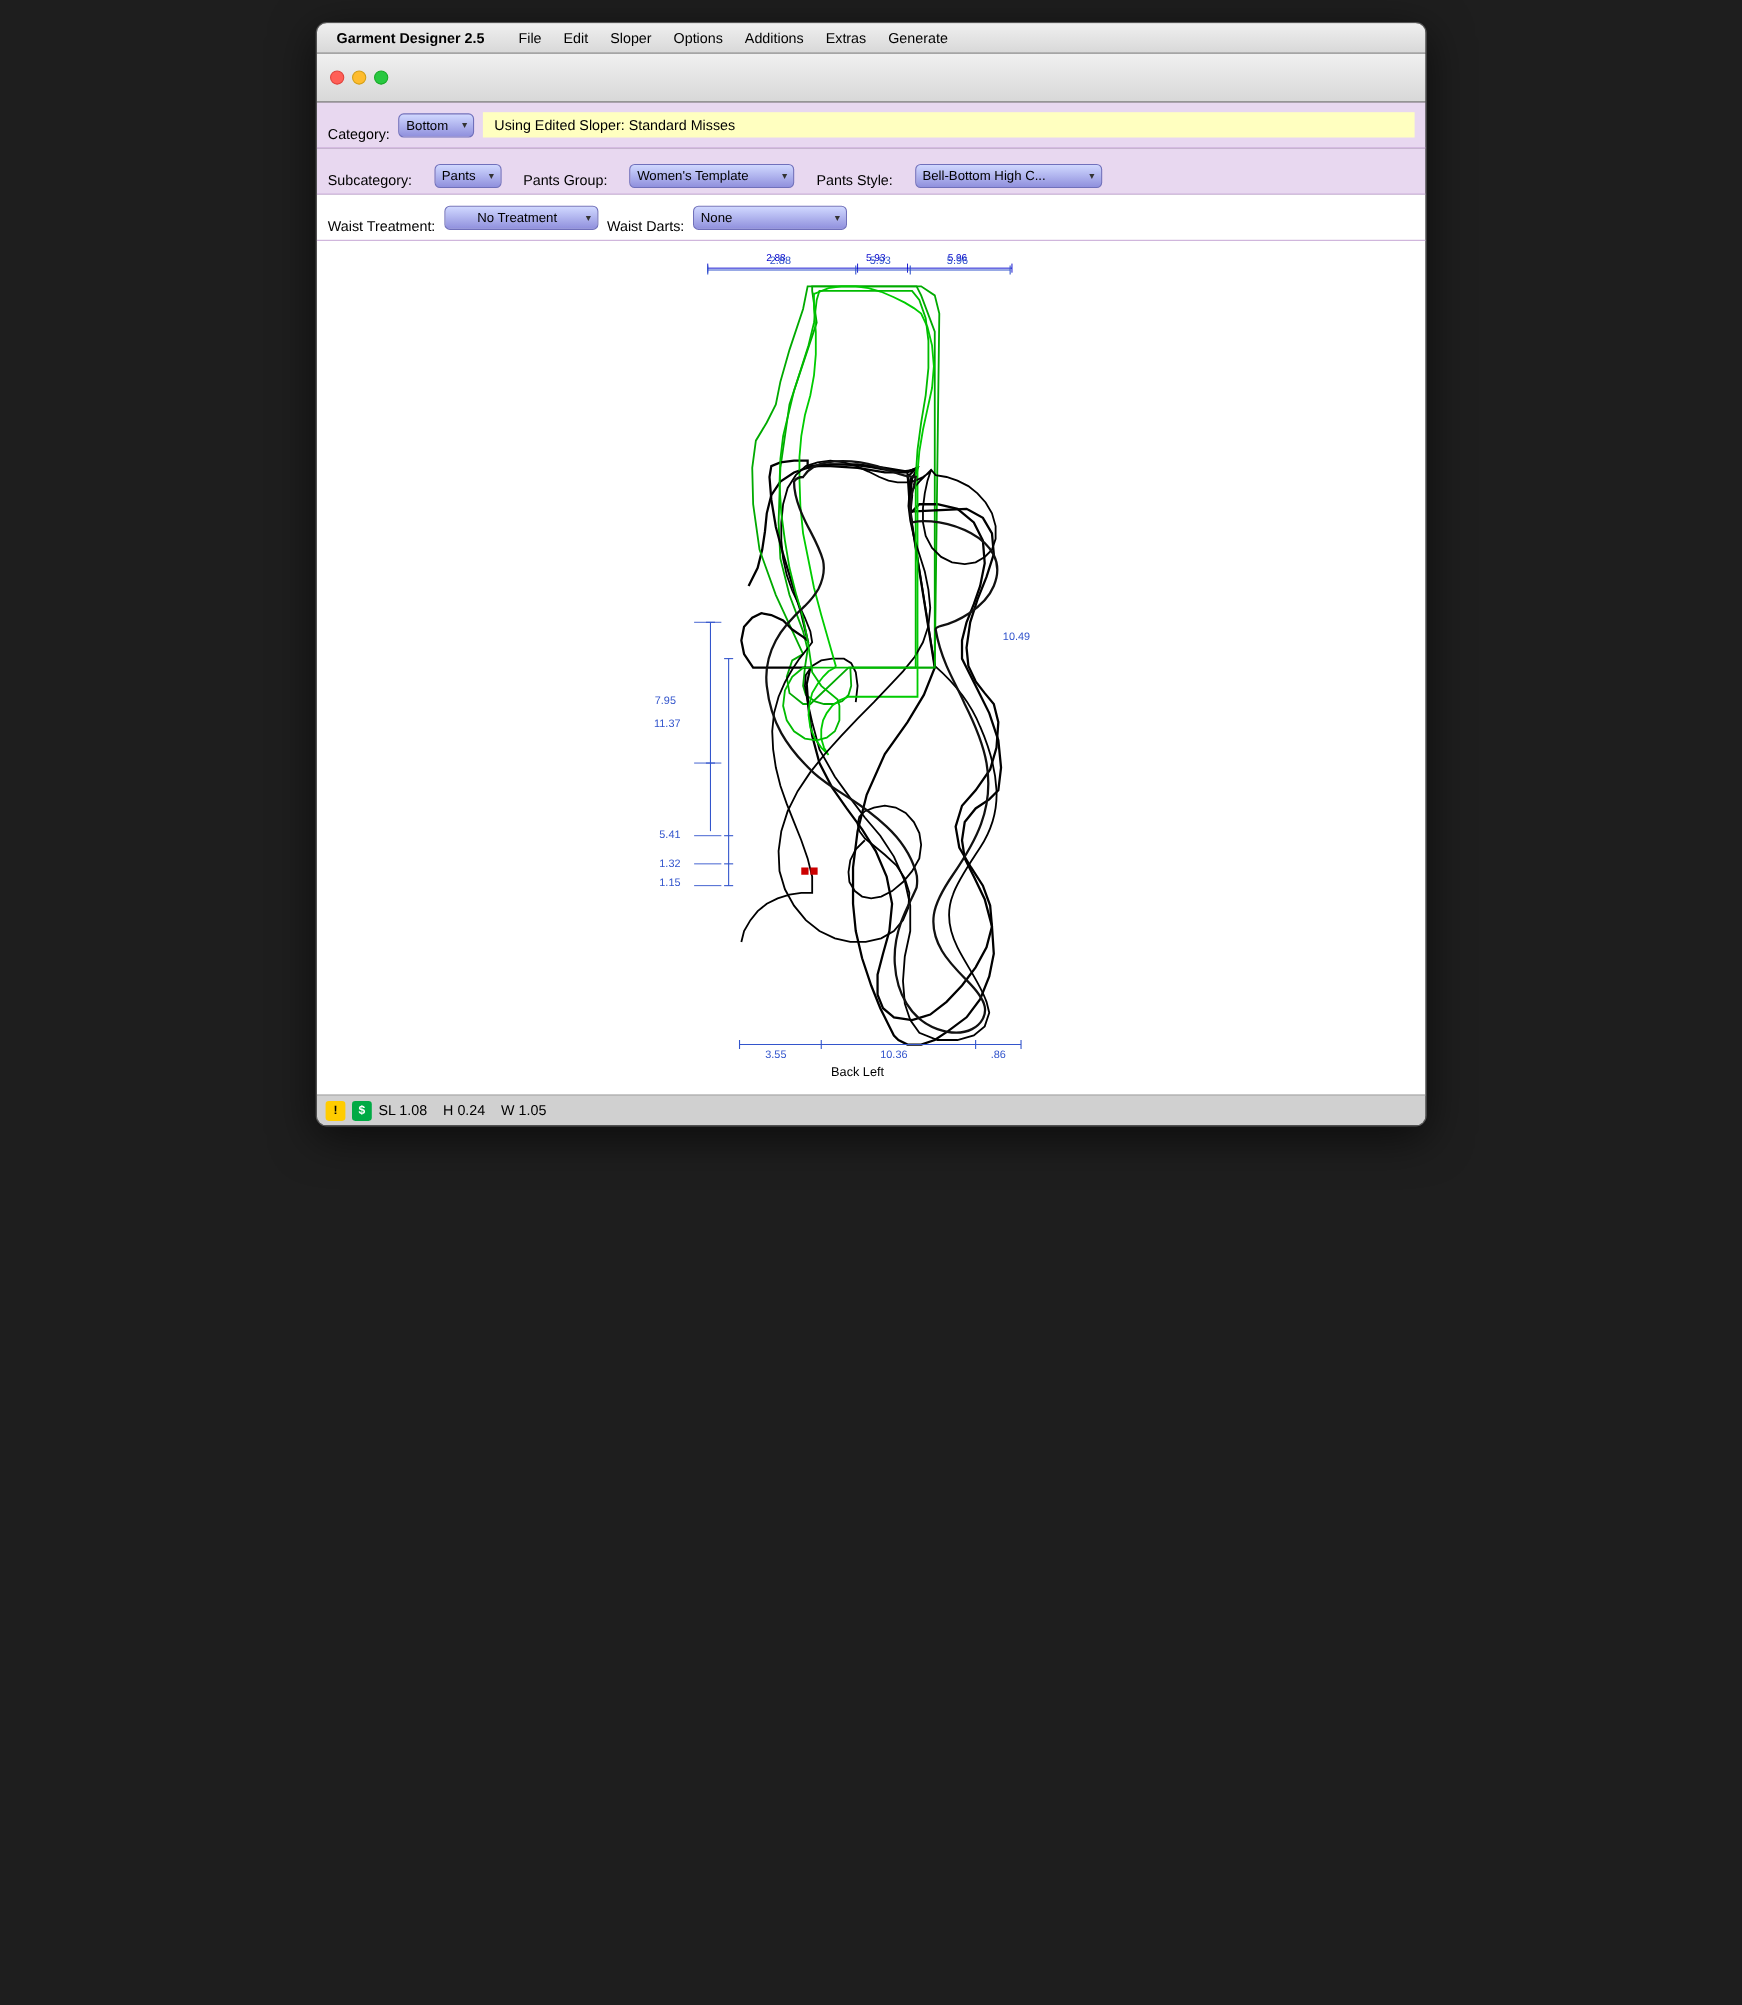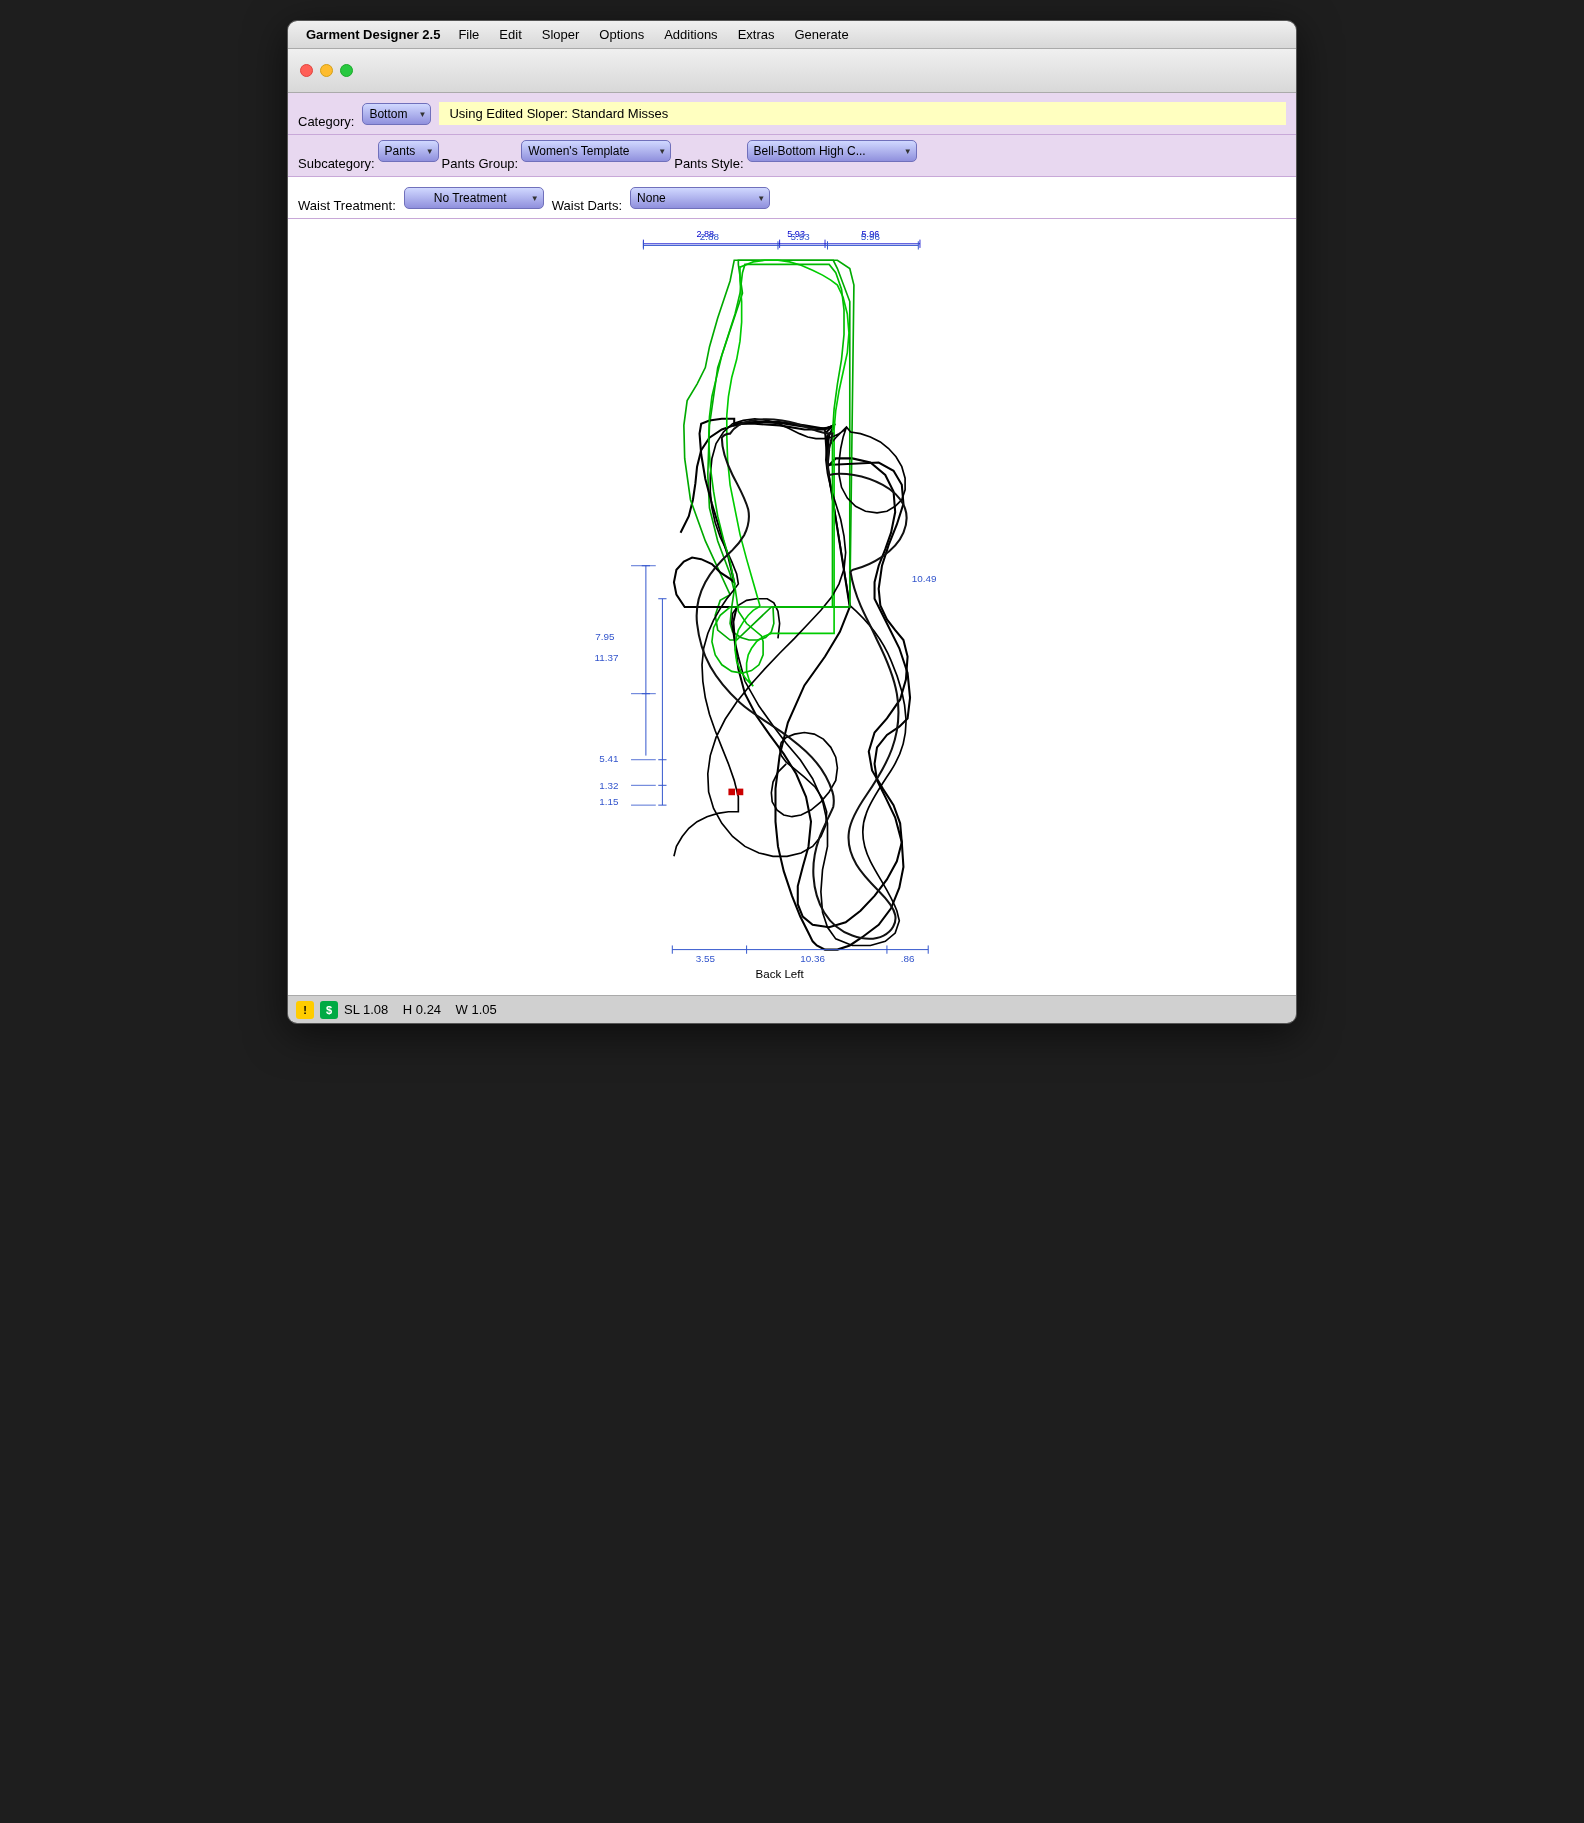--- a/index.html
+++ b/index.html
@@ -54,44 +54,44 @@
     }
     .apple-icon {
       font-size: 16px;
       margin-right: 8px;
       color: #333;
     }
     .app-name {
       font-weight: bold;
       font-size: 13px;
       color: #000;
-      margin-right: 7px;
+      margin-right: 20px;
     }
     .menu-item {
       padding: 2px 9px;
       border-radius: 4px;
       cursor: pointer;
       color: #000;
       font-size: 13px;
     }
     
     .controls-row1 {
       background: #e8d8f0;
       display: flex;
       align-items: center;
       padding: 5px 10px;
       gap: 8px;
       border-bottom: 1px solid #c8a8d8;
     }
     .controls-row2 {
       background: #e8d8f0;
       display: flex;
-      align-items: flex-start;
+      align-items: flex-end;
       padding: 5px 10px;
-      gap: 3px;
+      gap: 20px;
       border-bottom: 1px solid #c8a8d8;
     }
     .controls-row3 {
       background: #ffffff;
       display: flex;
       align-items: center;
       padding: 5px 10px;
       gap: 8px;
       border-bottom: 1px solid #c8a8d8;
     }

